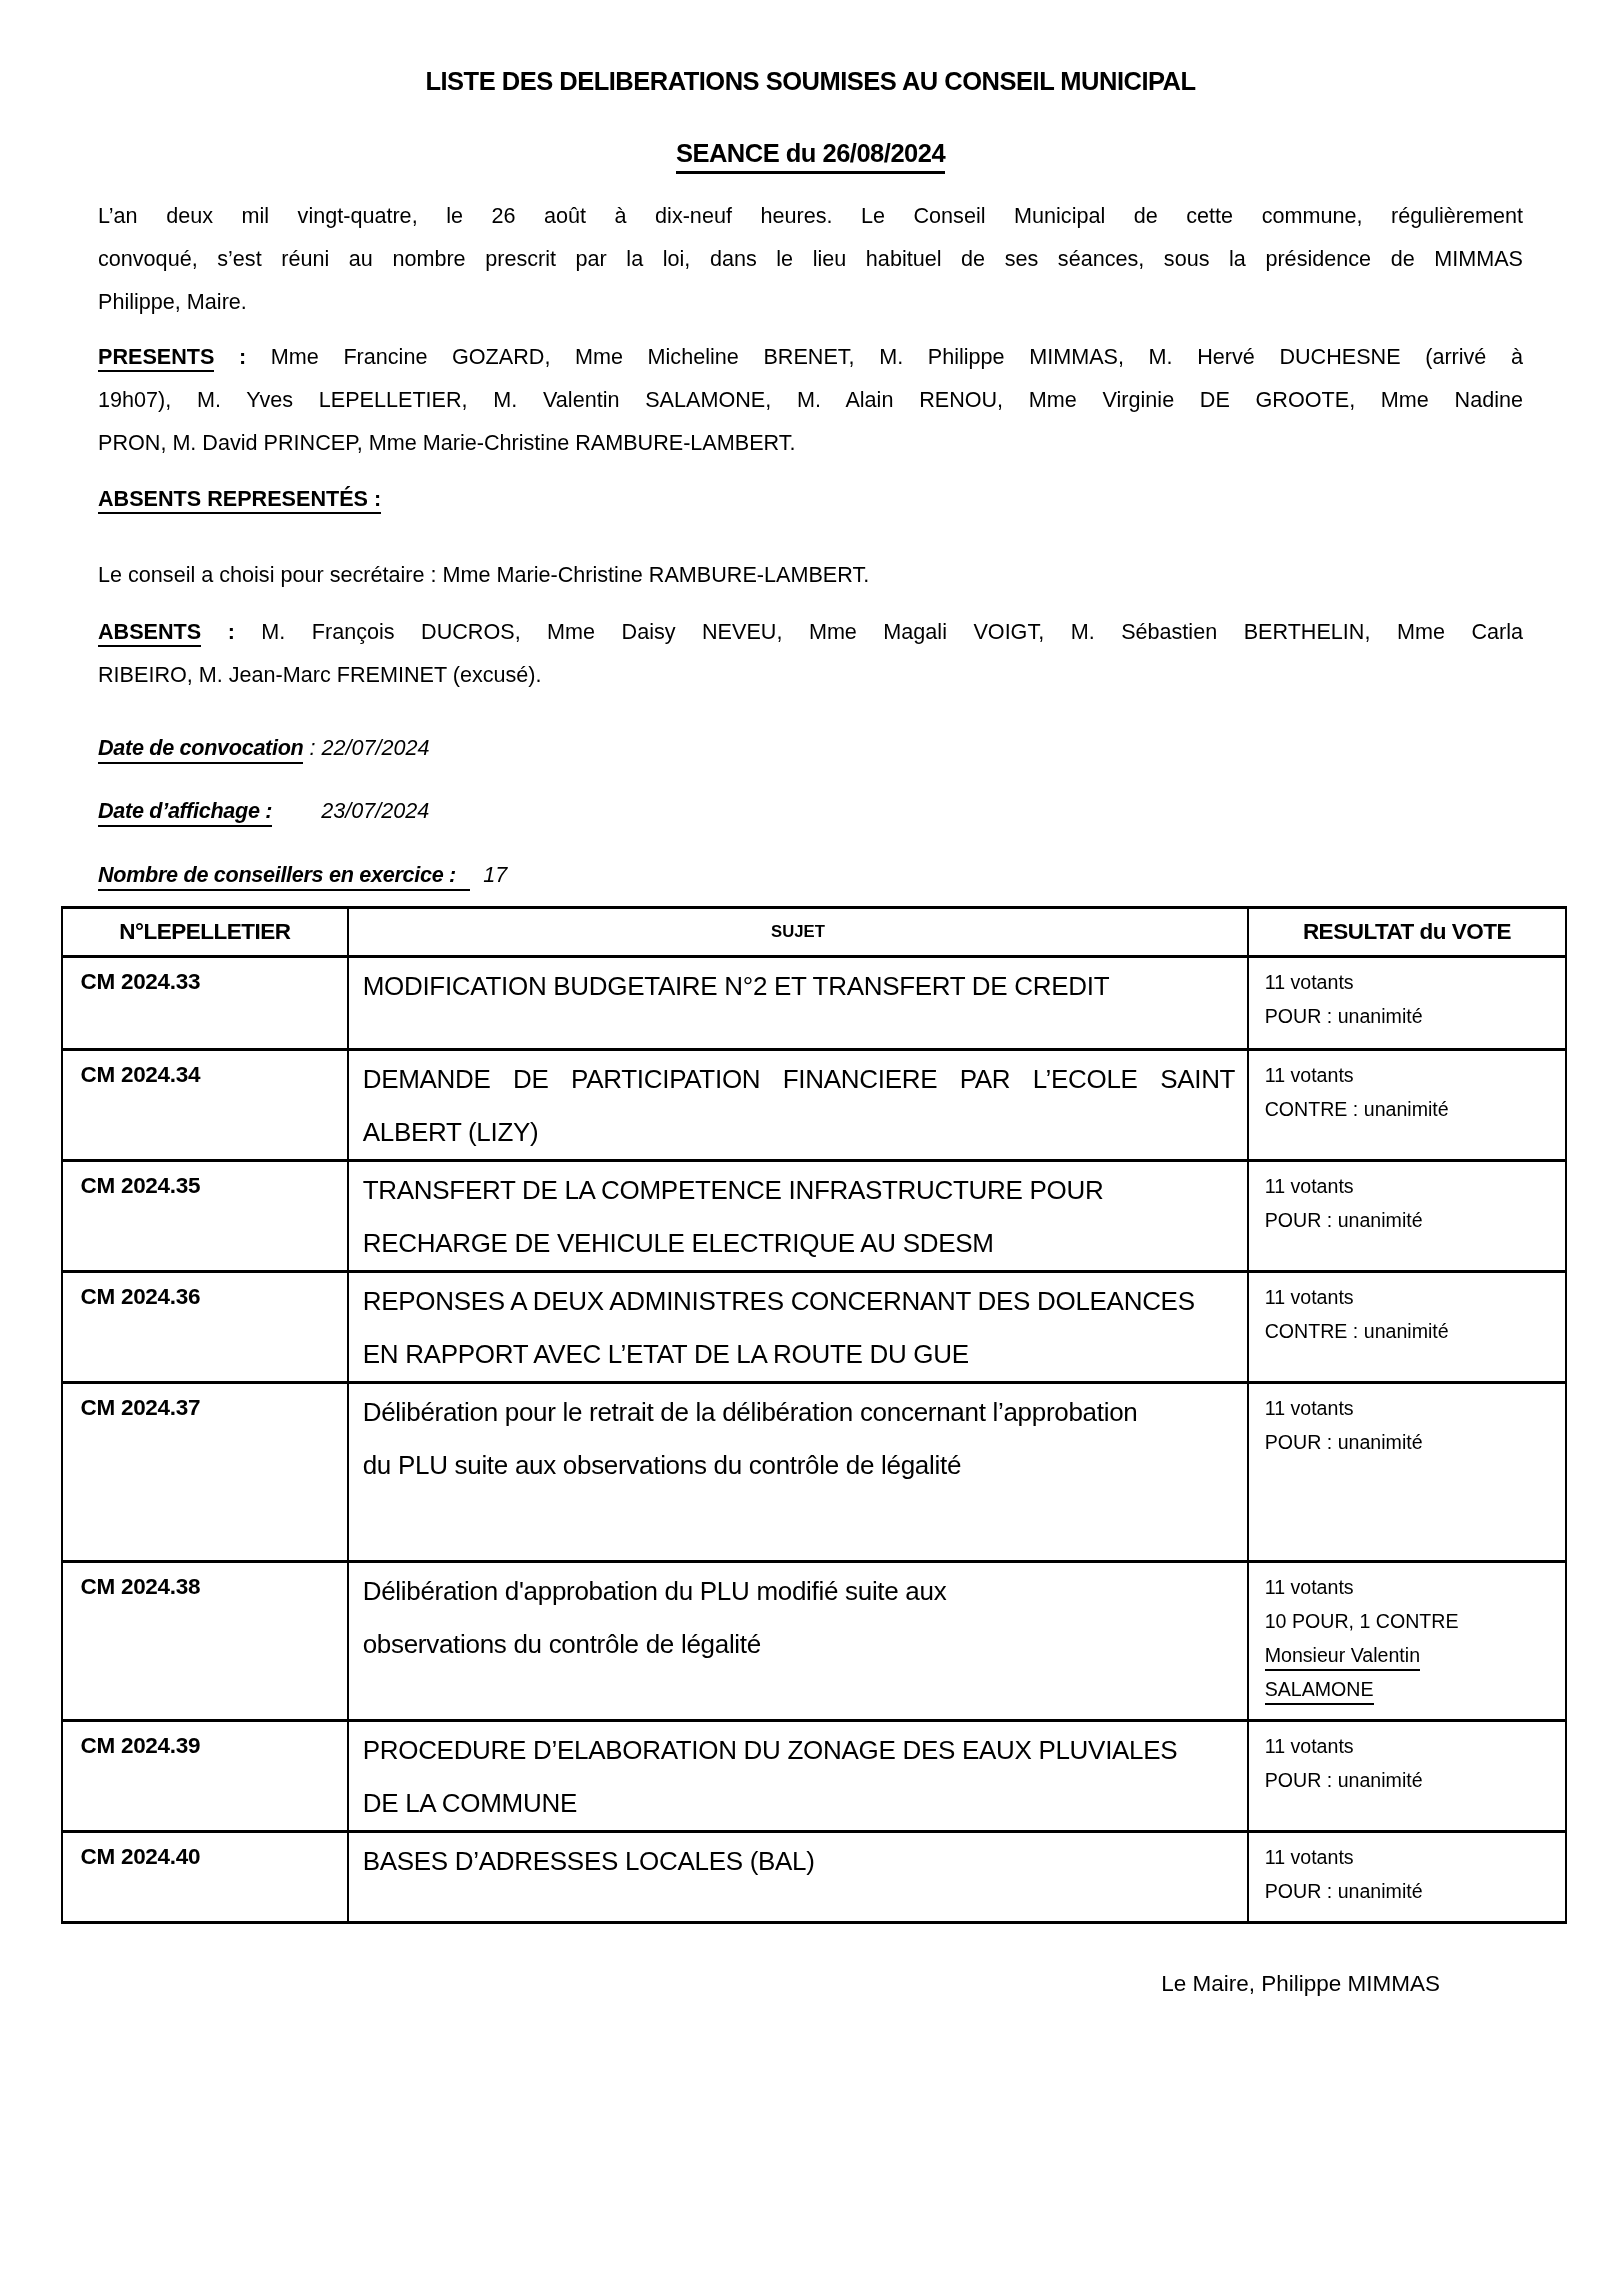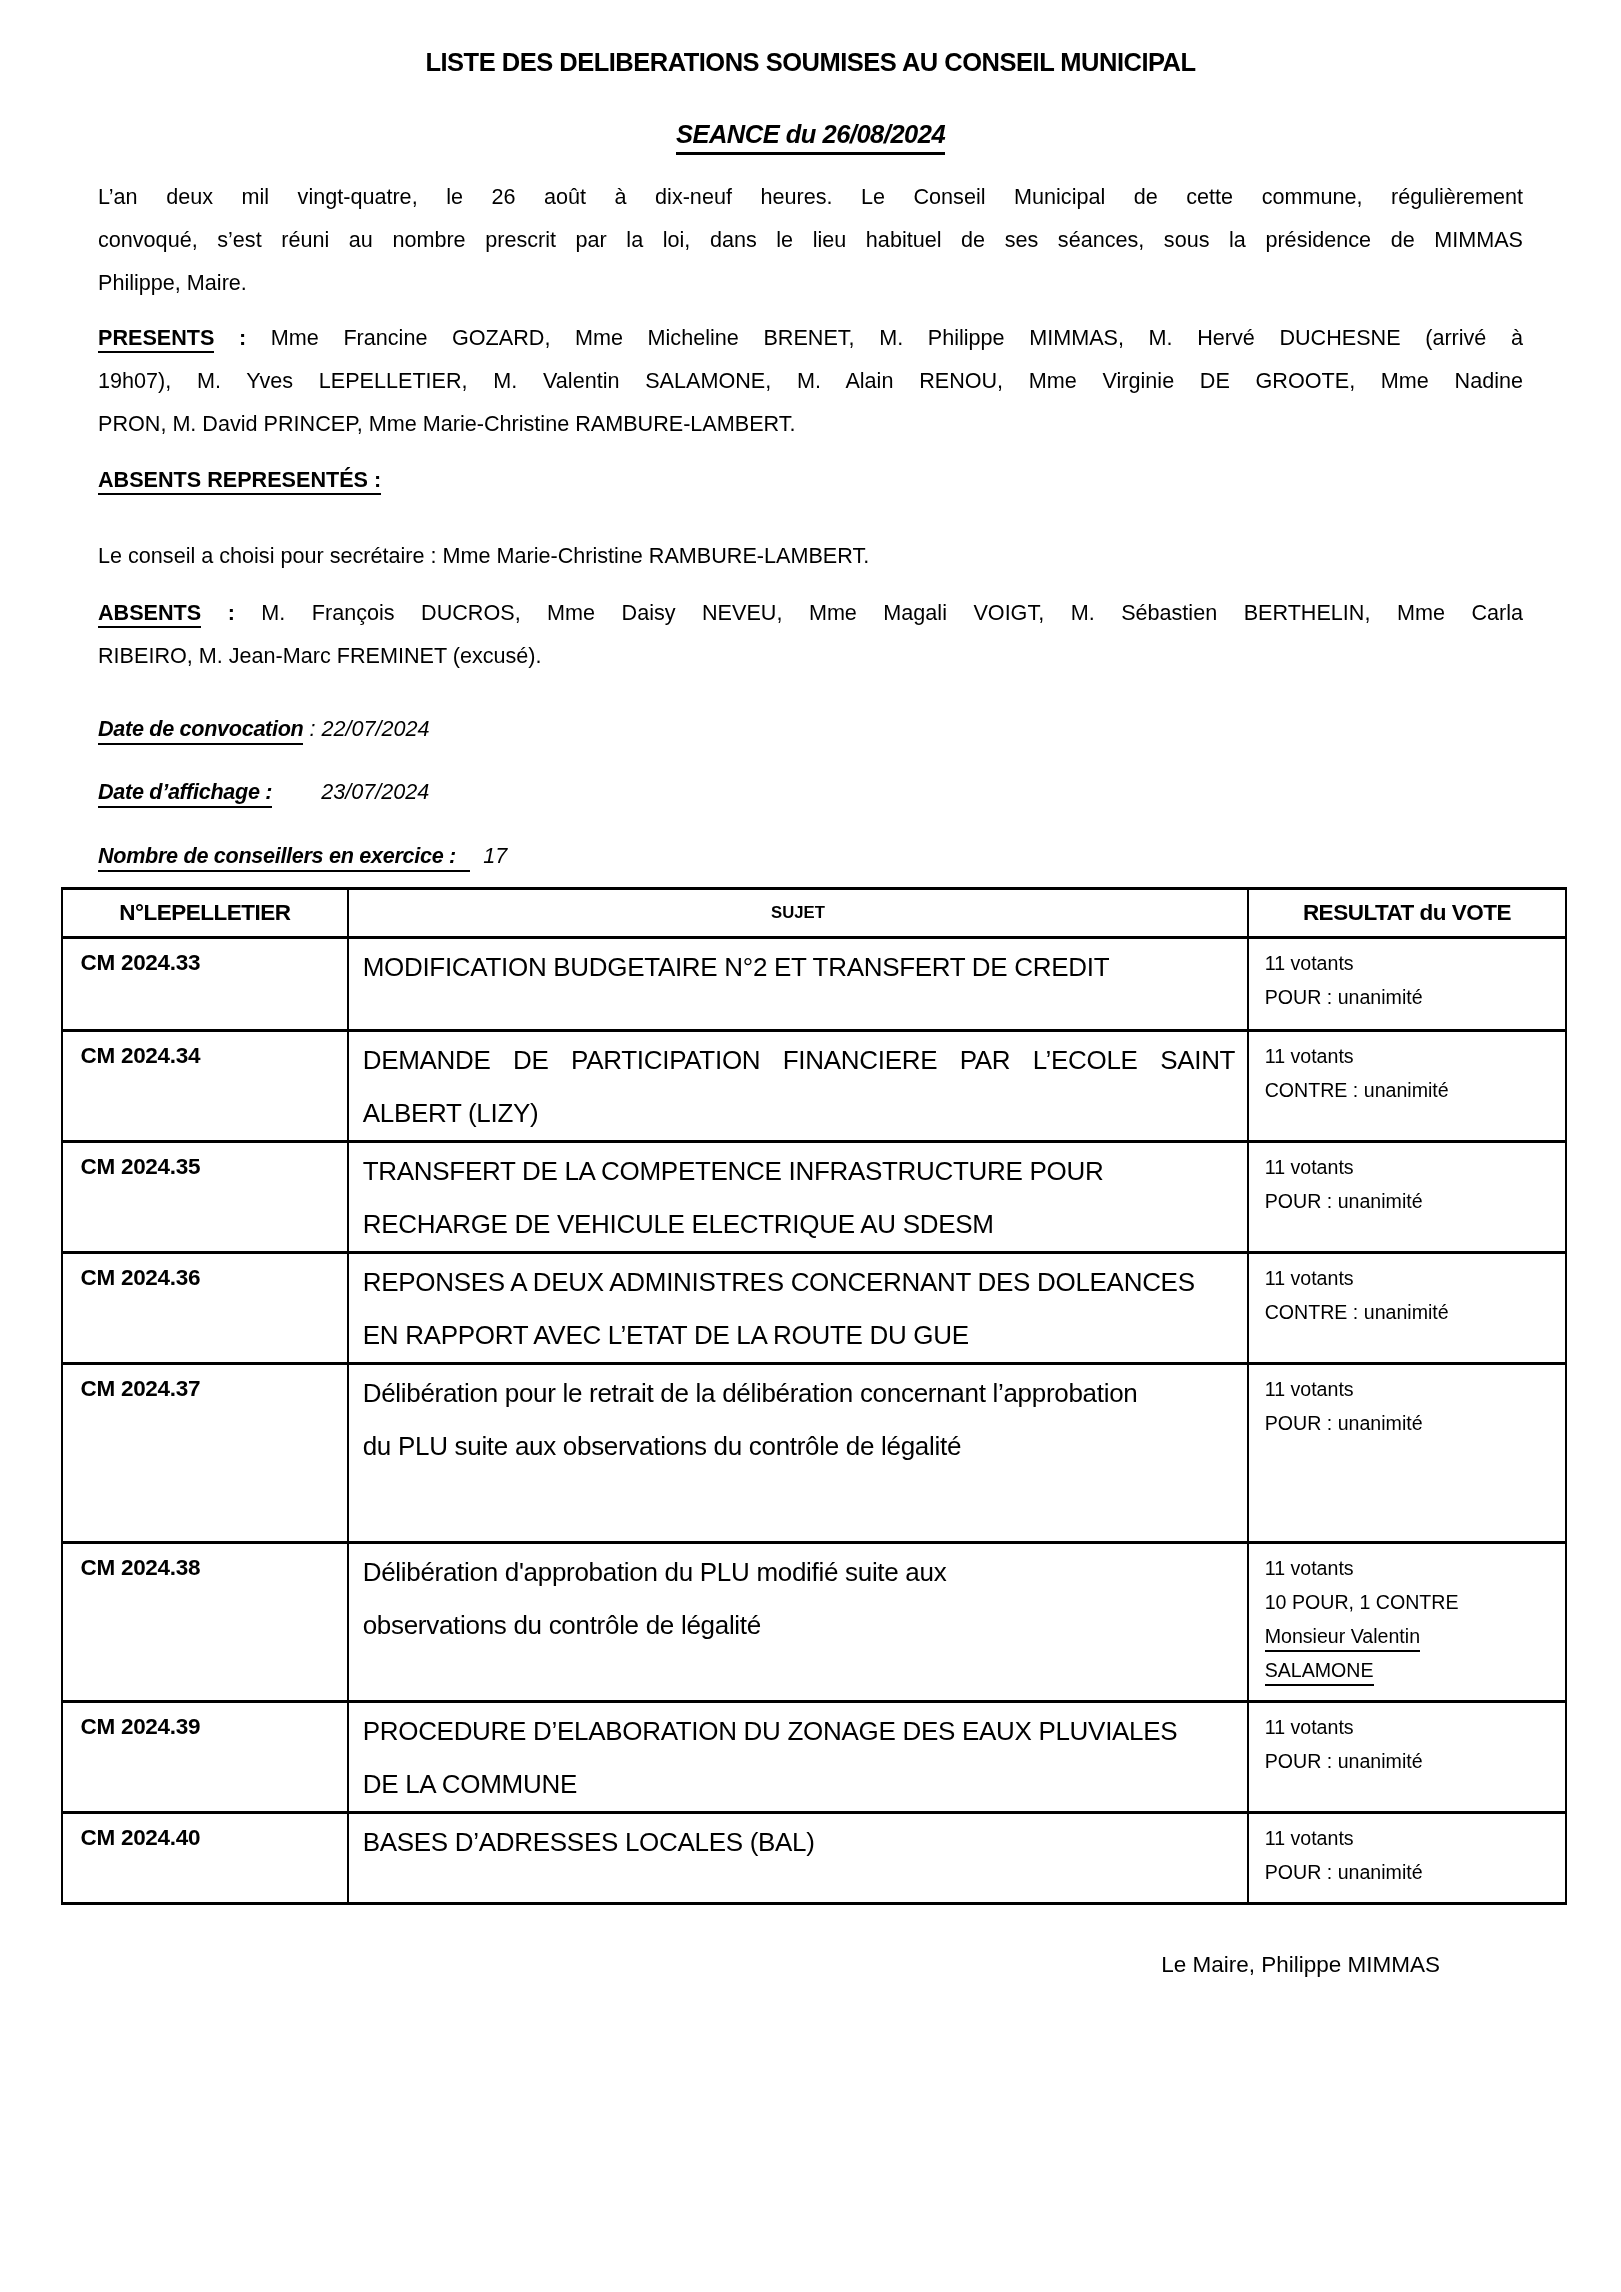--- a/index.html
+++ b/index.html
@@ -4,33 +4,33 @@
 <style>
   html, body { margin:0; padding:0; background:#ffffff; }
   .page {
     position: relative;
     width: 1621px;
     height: 2050px;
     background: #ffffff;
     color: #000000;
     font-family: "Liberation Sans", sans-serif;
     box-sizing: border-box;
-    padding-top: 48px;
+    padding-top: 67px;
     overflow: hidden;
   }
   .title {
     text-align: center;
     font-weight: bold;
     font-size: 25.5px;
     line-height: 29px;
     letter-spacing: -0.5px;
   }
   .t2 { margin-top: 71px; }
   .t3 { margin-top: 43px; }
-  .t3 .u3 { border-bottom: 3.9px solid #000; padding-bottom: 3.9px; font-style: italic; }
+  .t3 .u3 { border-bottom: 3.9px solid #000; padding-bottom: 3.9px; }
 
   .block {
     margin-left: 98px;
     margin-right: 98px;
     font-size: 21.6px;
     line-height: 43px;
   }
   .jline { text-align: justify; text-align-last: justify; }
   .lline { text-align: left; }
 

